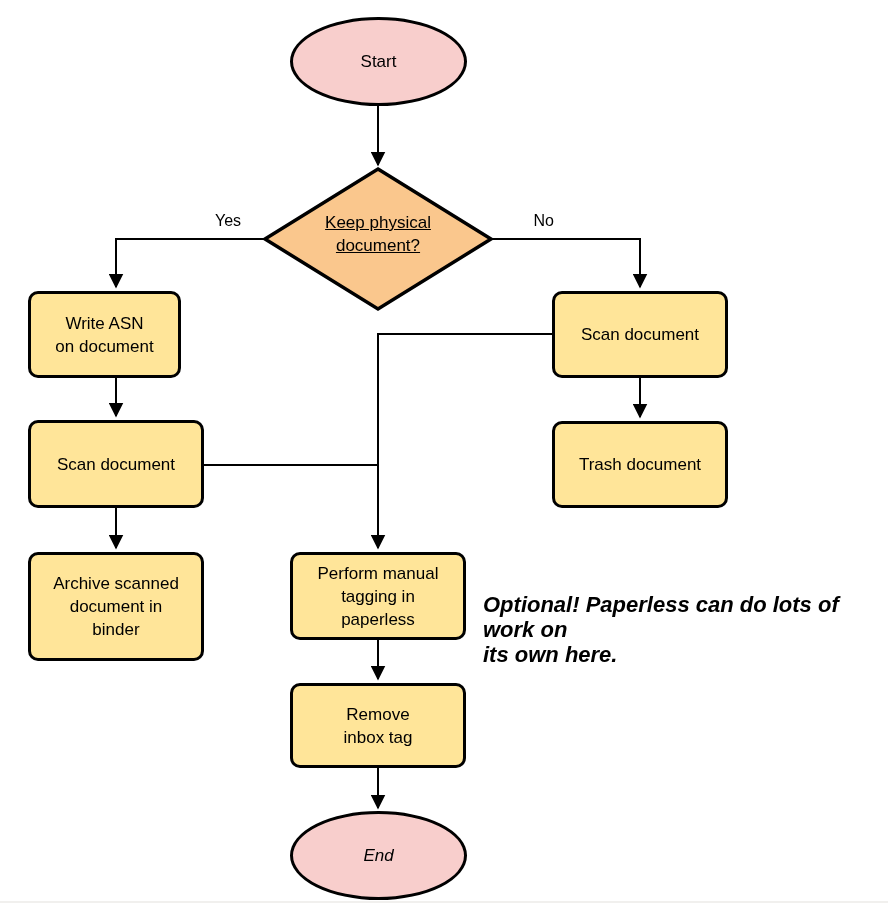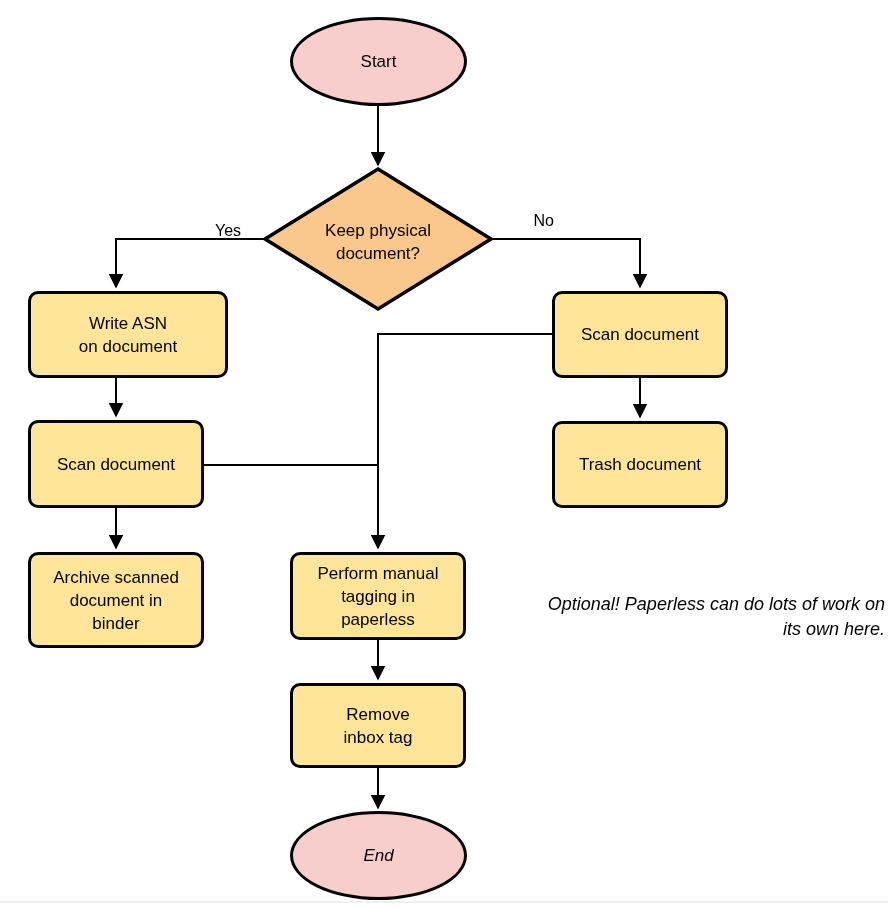--- a/index.html
+++ b/index.html
@@ -53,24 +53,25 @@
   }
   .edge-label {
     position: absolute;
     font-size: 16px;
     line-height: 20px;
     text-align: center;
   }
   .note {
     position: absolute;
     font-style: italic;
-    font-size: 18px;
+    font-size: 22px;
     line-height: 25px;
     white-space: pre-line;
-    text-align: right;
+    text-align: left;
+    font-weight: bold;
   }
   .bottom-rule {
     position: absolute;
     left: 0;
     top: 901px;
     width: 888px;
     height: 2px;
     background: #f1f0ee;
   }
 </style>
@@ -97,36 +98,36 @@
     <path d="M 552 334 L 378 334 L 378 548" fill="none" stroke="#000000" stroke-width="2" marker-end="url(#arrow)"></path>
     <path d="M 204 465 L 378 465" fill="none" stroke="#000000" stroke-width="2"></path>
     <path d="M 378 640 L 378 679" fill="none" stroke="#000000" stroke-width="2" marker-end="url(#arrow)"></path>
     <path d="M 378 768 L 378 808" fill="none" stroke="#000000" stroke-width="2" marker-end="url(#arrow)"></path>
   </svg>
 
   <div class="node terminal" style="left:290px; top:17px; width:177px; height:89px;">
     <span>Start</span>
   </div>
 
-  <div class="diamond-label" style="left:278px; top:212px; width:200px; height:60px;">
+  <div class="diamond-label" style="left:278px; top:204px; width:200px; height:60px;text-decoration:underline;">
     <span>Keep physical
 document?</span>
   </div>
 
-  <div class="edge-label" style="left:198px; top:221px; width:60px;">Yes</div>
+  <div class="edge-label" style="left:198px; top:211px; width:60px;">Yes</div>
   <div class="edge-label" style="left:494px; top:211px; width:60px;text-align:right;">No</div>
 
-  <div class="node box" style="left:28px; top:291px; width:200px; height:87px;">
+  <div class="node box" style="left:28px; top:291px; width:153px; height:87px;">
     <span>Write ASN
 on document</span>
   </div>
   <div class="node box" style="left:28px; top:420px; width:176px; height:88px;">
     <span>Scan document</span>
   </div>
-  <div class="node box" style="left:28px; top:552px; width:176px; height:96px;">
+  <div class="node box" style="left:28px; top:552px; width:176px; height:109px;">
     <span>Archive scanned
 document in
 binder</span>
   </div>
 
   <div class="node box" style="left:552px; top:291px; width:176px; height:87px;">
     <span>Scan document</span>
   </div>
   <div class="node box" style="left:290px; top:552px; width:176px; height:88px;">
     <span>Perform manual

